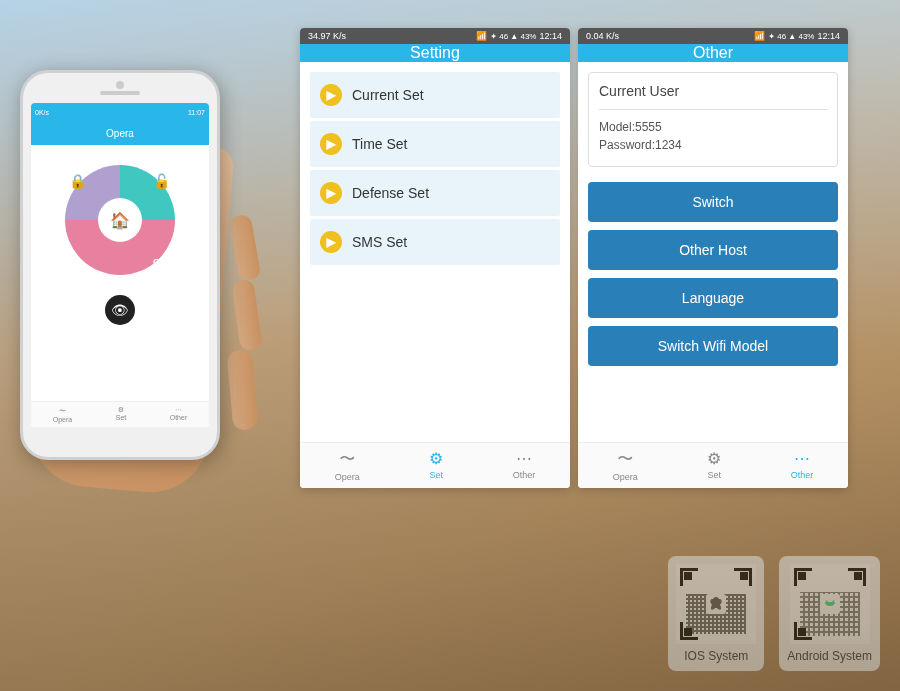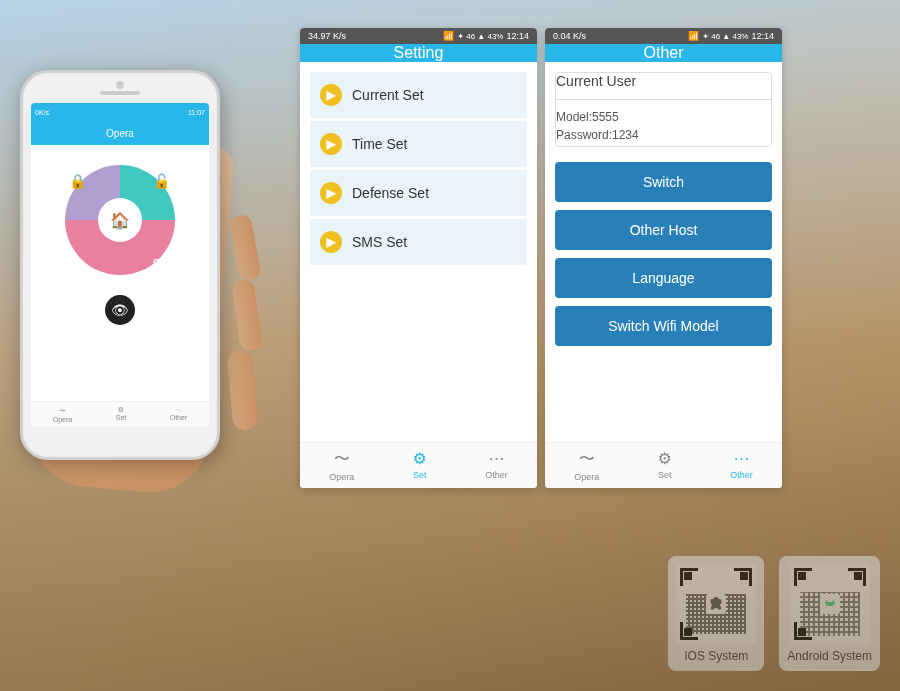--- a/index.html
+++ b/index.html
@@ -105,21 +105,21 @@
 
     .phone-nav-item {
       display: flex;
       flex-direction: column;
       align-items: center;
       font-size: 7px;
       color: #888;
     }
 
     .mobile-screen {
-      width: 237px;
+      width: 270px;
       background: #fff;
       border-radius: 4px;
       overflow: hidden;
       box-shadow: 0 2px 10px rgba(0,0,0,0.2);
     }
 
     .mobile-status-bar {
       background: #555;
       color: #fff;
       font-size: 9px;
@@ -173,20 +173,21 @@
       margin-right: 10px;
       font-size: 12px;
       font-weight: bold;
       flex-shrink: 0;
     }
 
     
     .current-user-box {
       border: 1px solid #ddd;
       border-radius: 4px;
+      padding: 10px;
       margin-bottom: 15px;
       background: #fff;
     }
 
     .current-user-title {
       font-size: 14px;
       color: #444;
       margin-bottom: 8px;
       font-weight: 500;
     }

